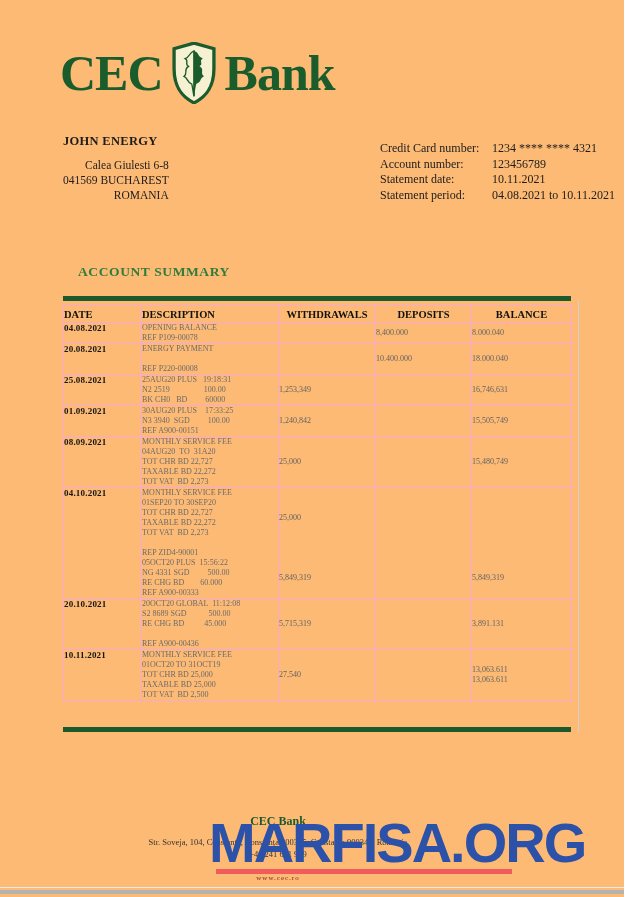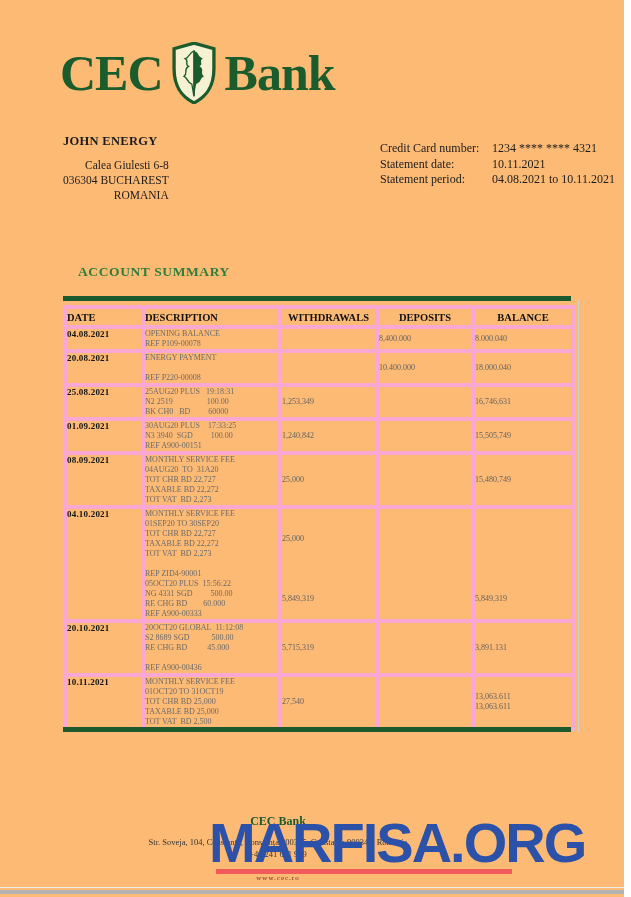--- a/index.html
+++ b/index.html
@@ -30,21 +30,21 @@
   .green-bar{position:absolute;left:63px;width:508px;height:5px;background:#1c5a2e;}
   .green-bar.top{top:296px;}
   .green-bar.bottom{top:727px;}
 
   
   .outer-edge{position:absolute;left:578px;top:300px;width:1px;height:432px;background:#cfcfcf;}
 
   
   table.summary{position:absolute;left:63px;top:305px;width:508px;border-collapse:collapse;
                 table-layout:fixed;}
-  table.summary th, table.summary td{border:4px solid #f9a8d4;padding:0;overflow:hidden;}
+  table.summary th, table.summary td{border:1px solid #f9a8d4;padding:0;overflow:hidden;}
   col.c-date{width:78px;} col.c-desc{width:137px;} col.c-wd{width:97px;}
   col.c-dep{width:96px;} col.c-bal{width:100px;}
   th{font-size:10.5px;font-weight:bold;color:#111;height:16px;}
   th.left{text-align:left;padding-left:5px;}
   th.desc-h{text-align:left;padding-left:8px;margin-top:48px;}
   td.date{vertical-align:top;font-size:9px;font-weight:bold;color:#141414;
           padding:2px 1px 0 4px;letter-spacing:.2px;}
   td.desc{vertical-align:top;font-size:8px;color:#6b6b6b;line-height:10px;
           padding:2px 0 1px 8px;white-space:pre;}
   td.amt{vertical-align:middle;text-align:left;font-size:8px;color:#626262;
@@ -81,28 +81,32 @@
       <path d="M20 8 C25 10 23 13 28 15 C24 17 29 20 25 22 C30 25 25 28 29 31 C25 33 27 36 22 38 C21 42 21 45 20 49 Z" fill="#1b5c2d"></path>
       <path d="M20 8 C15 10 17 13 12 15 C16 17 11 20 15 22 C10 25 15 28 11 31 C15 33 13 36 18 38 C19 42 19 45 20 49 Z" fill="#f6f1d3" stroke="#1b5c2d" stroke-width="1.2"></path>
       <line x1="20" y1="9" x2="20" y2="49" stroke="#1b5c2d" stroke-width="1"></line>
     </svg>
     <span class="logo-text">Bank</span>
   </div>
 
   <div class="customer">
     <div class="name">JOHN ENERGY</div>
     <div class="line">Calea Giulesti 6-8</div>
-    <div class="line">036304 BUCHAREST</div>
+    <div class="line">041569 BUCHAREST</div>
     <div class="line">ROMANIA</div>
   </div>
 
   <div class="stmt-info">
     <div class="stmt-row">
       <span class="stmt-label">Credit Card number:</span>
       <span class="stmt-value">1234 **** **** 4321</span>
+    </div>
+    <div class="stmt-row">
+      <span class="stmt-label">Account number:</span>
+      <span class="stmt-value">123456789</span>
     </div>
     <div class="stmt-row">
       <span class="stmt-label">Statement date:</span>
       <span class="stmt-value">10.11.2021</span>
     </div>
     <div class="stmt-row">
       <span class="stmt-label">Statement period:</span>
       <span class="stmt-value">04.08.2021 to 10.11.2021</span>
     </div>
   </div>

